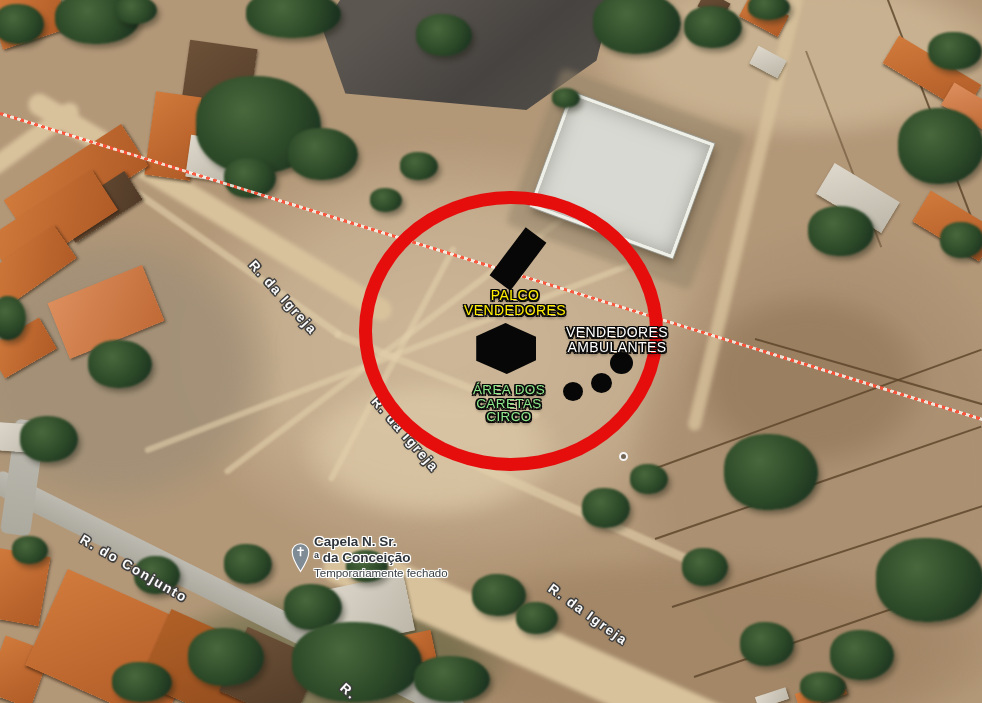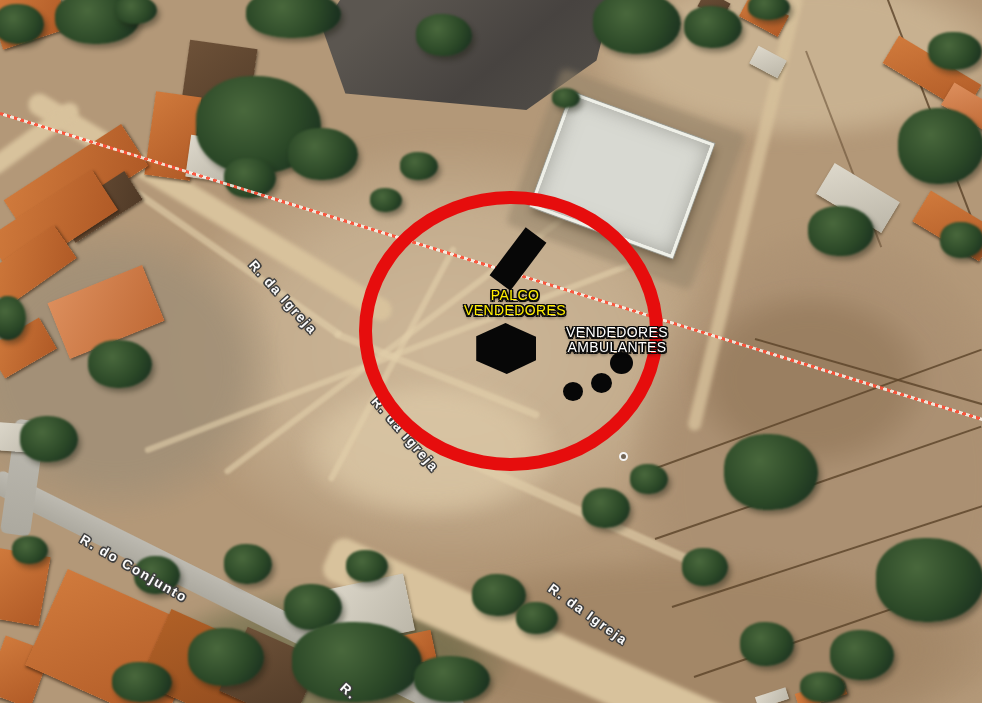--- a/index.html
+++ b/index.html
@@ -184,32 +184,50 @@
   <i class="t" style="left:830px;top:630px;width:64px;height:50px"></i>
 
   <i id="dotline"></i>
 
   <span class="street" id="s1">R. da Igreja</span>
   <span class="street" id="s2">R. da Igreja</span>
   <span class="street" id="s3">R. do Conjunto</span>
   <span class="street" id="s4">R. da Igreja</span>
   <span class="street" id="s5">R.</span>
 
+  <div id="chapel">
+    <span style="margin-top:8px">
+      <svg width="19" height="32" viewBox="0 0 24 38">
+        <path d="M12 1C6 1 1.5 5.6 1.5 11.5 C1.5 20 12 36 12 36 S22.5 20 22.5 11.5 C22.5 5.6 18 1 12 1Z" fill="#7f8c96" stroke="#ffffff" stroke-width="1.4"></path>
+        <path d="M11 5h2v3.2h3.2v2H13v6.5h-2V10.2H7.8v-2H11z" fill="#ffffff"></path>
+      </svg>
+    </span>
+    <span id="chapel-text">
+      <span style="display:block">Capela N. Sr.</span>
+      <span style="display:block">ª da Conceição</span>
+      <span style="display:block" id="chapel-status">Temporariamente fechado</span>
+    </span>
+  </div>
 
   <i id="ring"></i>
 
   <div id="circle" style="border-color: rgb(230, 13, 13);"></div>
   <i class="shape" id="stageRect" style="background: rgb(7, 7, 7);"></i>
   <i class="shape" id="hex" style="background: rgb(7, 7, 7);"></i>
   <i class="shape dot" id="vdot1" style="background: rgb(7, 7, 7);"></i>
   <i class="shape dot" id="vdot2" style="background: rgb(7, 7, 7);"></i>
   <i class="shape dot" id="vdot3" style="background: rgb(7, 7, 7);"></i>
 
   <div class="ann" id="palco" style="color: rgb(255, 238, 0);">
     <span style="display:block">PALCO</span>
     <span style="display:block">VENDEDORES</span>
   </div>
   <div class="ann" id="vend" style="color: rgb(255, 255, 255);">
     <span style="display:block">VENDEDORES</span>
     <span style="display:block">AMBULANTES</span>
   </div>
+  <div class="ann" id="caretas" style="color: rgb(140, 232, 138);">
+    <span style="display:block">ÁREA DOS</span>
+    <span style="display:block">CARETAS</span>
+    <span style="display:block">CIRCO</span>
+  </div>
 
 </div>
 
 </body></html>

